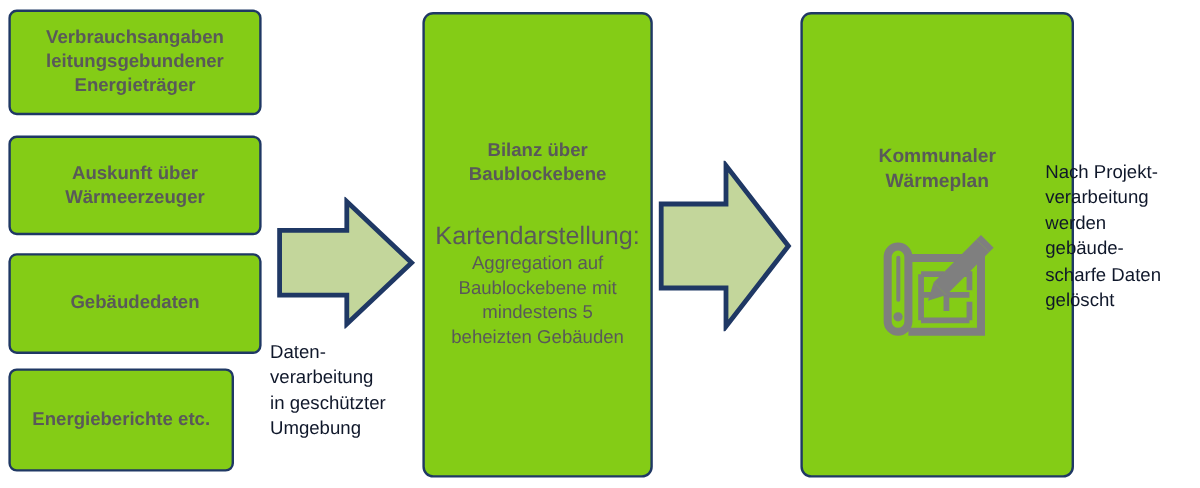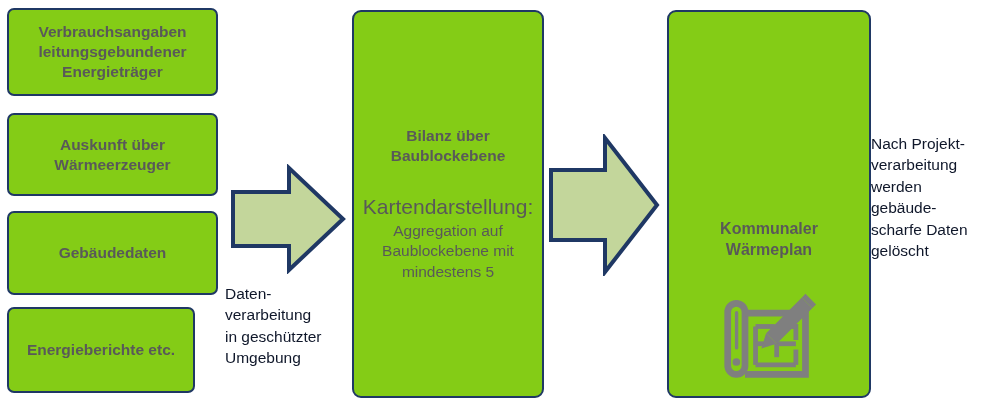--- a/index.html
+++ b/index.html
@@ -57,24 +57,24 @@
   }
   .center-sub-body{
     font-weight:normal;
     font-size:15.5px;
     line-height:1.32;
     color:#595959;
   }
 
   
   #box-right{
-    left:667px; top:10px; width:204px; height:388px;
+    left:667px; top:10px; width:228px; height:388px;
     border-radius:9px;
     flex-direction:column;
-    justify-content:flex-end;
+    justify-content:center;
     padding:10px 12px;
   }
   .right-title{
     font-weight:bold;
     font-size:16px;
     line-height:1.32;
     color:#595959;
     margin-bottom:30px;
   }
   .blueprint-icon{
@@ -141,20 +141,21 @@
   <div class="box" id="box-center">
     <div class="center-title">
       <span>Bilanz über</span><br>
       <span>Baublockebene</span>
     </div>
     <div class="center-sub-head">Kartendarstellung:</div>
     <div class="center-sub-body">
       <span>Aggregation auf</span><br>
       <span>Baublockebene mit</span><br>
       <span>mindestens 5</span><br>
+      <span>beheizten Gebäuden</span>
     </div>
   </div>
 
   <svg class="arrow" id="arrow-2" viewBox="0 0 114 142">
     <polygon points="4,36 58,36 58,4 110,71 58,138 58,106 4,106" fill="#C3D69B" stroke="#1F3864" stroke-width="4" stroke-linejoin="miter"></polygon>
   </svg>
 
   <div class="box" id="box-right">
     <div class="right-title">
       <span>Kommunaler</span><br>

